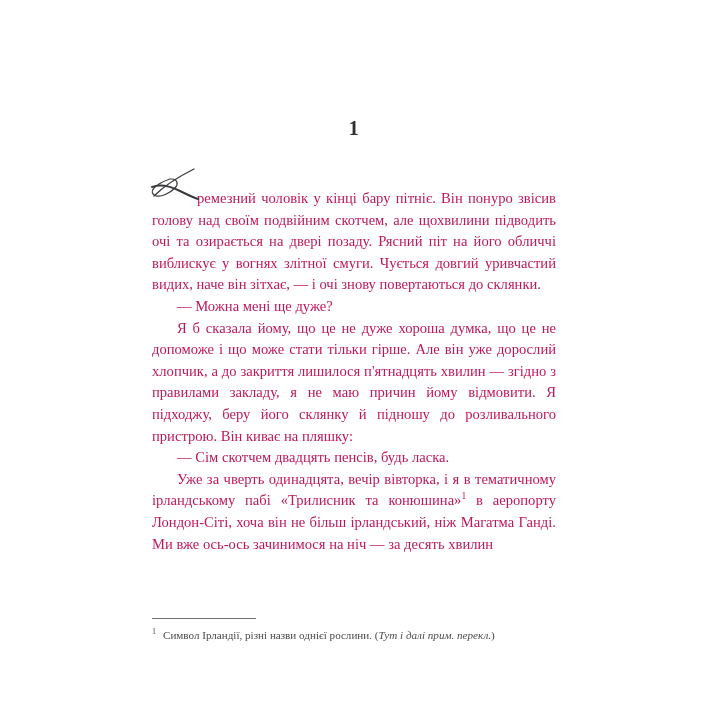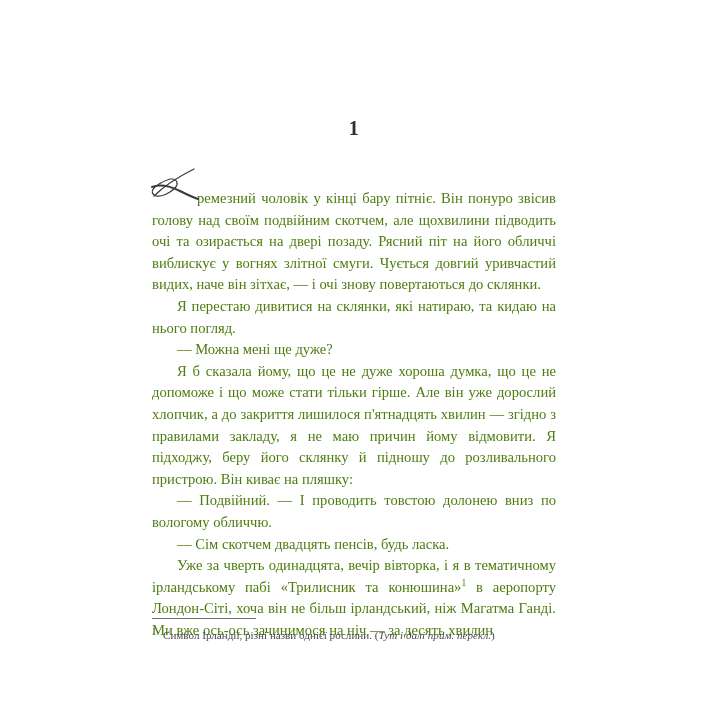--- a/index.html
+++ b/index.html
@@ -39,21 +39,21 @@
     line-height: 1;
     margin: 0 0 44px 0;
     font-family: "Liberation Serif", "DejaVu Serif", serif;
   }
 
   .body-text {
     font-size: 14.6px;
     line-height: 21.6px;
     text-align: justify;
     text-justify: inter-word;
-    color: #4d7c0f;
+    color: #be185d;
     hyphens: manual;
   }
 
   .body-text p {
     margin: 0;
     text-indent: 25px;
   }
 
   .body-text p.first-para {
     text-indent: 0;
@@ -137,27 +137,25 @@
             <g fill="none" stroke="#3b3b3f" stroke-linecap="round">
               <path d="M4 30 C12 22, 26 12, 44 3" stroke-width="1.3"></path>
               <path d="M2 21 C10 18, 20 20, 30 25 C36 28, 42 31, 48 33" stroke-width="2.1"></path>
               <path d="M20 13 C14 15, 8 18, 4 22 C1 25, 2 29, 6 30 C12 31, 20 27, 25 22 C29 18, 27 13, 22 13 Z" stroke-width="1.2"></path>
             </g>
           </svg>
         </span><span>ремезний чоловік у кінці бару пітніє. Він понуро звісив голову над своїм подвійним скотчем, але щохвилини підводить очі та озирається на двері позаду. Рясний піт на його обличчі виблискує у вогнях злітної смуги. Чується довгий уривчастий видих, наче він зітхає, — і очі знову повертаються до склянки.</span>
       </p>
 
 
-      <p>Я перестаю дивитися на склянки, які натираю, та кидаю на нього погляд.</p>
 
       <p>— Можна мені ще дуже?</p>
 
       <p>Я б сказала йому, що це не дуже хороша думка, що це не допоможе і що може стати тільки гірше. Але він уже до­рослий хлопчик, а до закриття лишилося п'ятнадцять хви­лин — згідно з правилами закладу, я не маю причин йому відмовити. Я підходжу, беру його склянку й підношу до роз­ливального пристрою. Він киває на пляшку:</p>
 
-      <p>— Подвійний. — І проводить товстою долонею вниз по вологому обличчю.</p>
 
       <p>— Сім скотчем двадцять пенсів, будь ласка.</p>
 
       <p><span>Уже за чверть одинадцята, вечір вівторка, і я в тематично­му ірландському пабі «Трилисник та конюшина»</span><span class="fn-ref">1</span><span> в аеропор­ту Лондон-Сіті, хоча він не більш ірландський, ніж Магатма Ганді. Ми вже ось-ось зачинимося на ніч — за десять хвилин</span></p>
 
     </div>
   </div>
 
   <div class="footnote-area">
     <hr class="footnote-rule">

